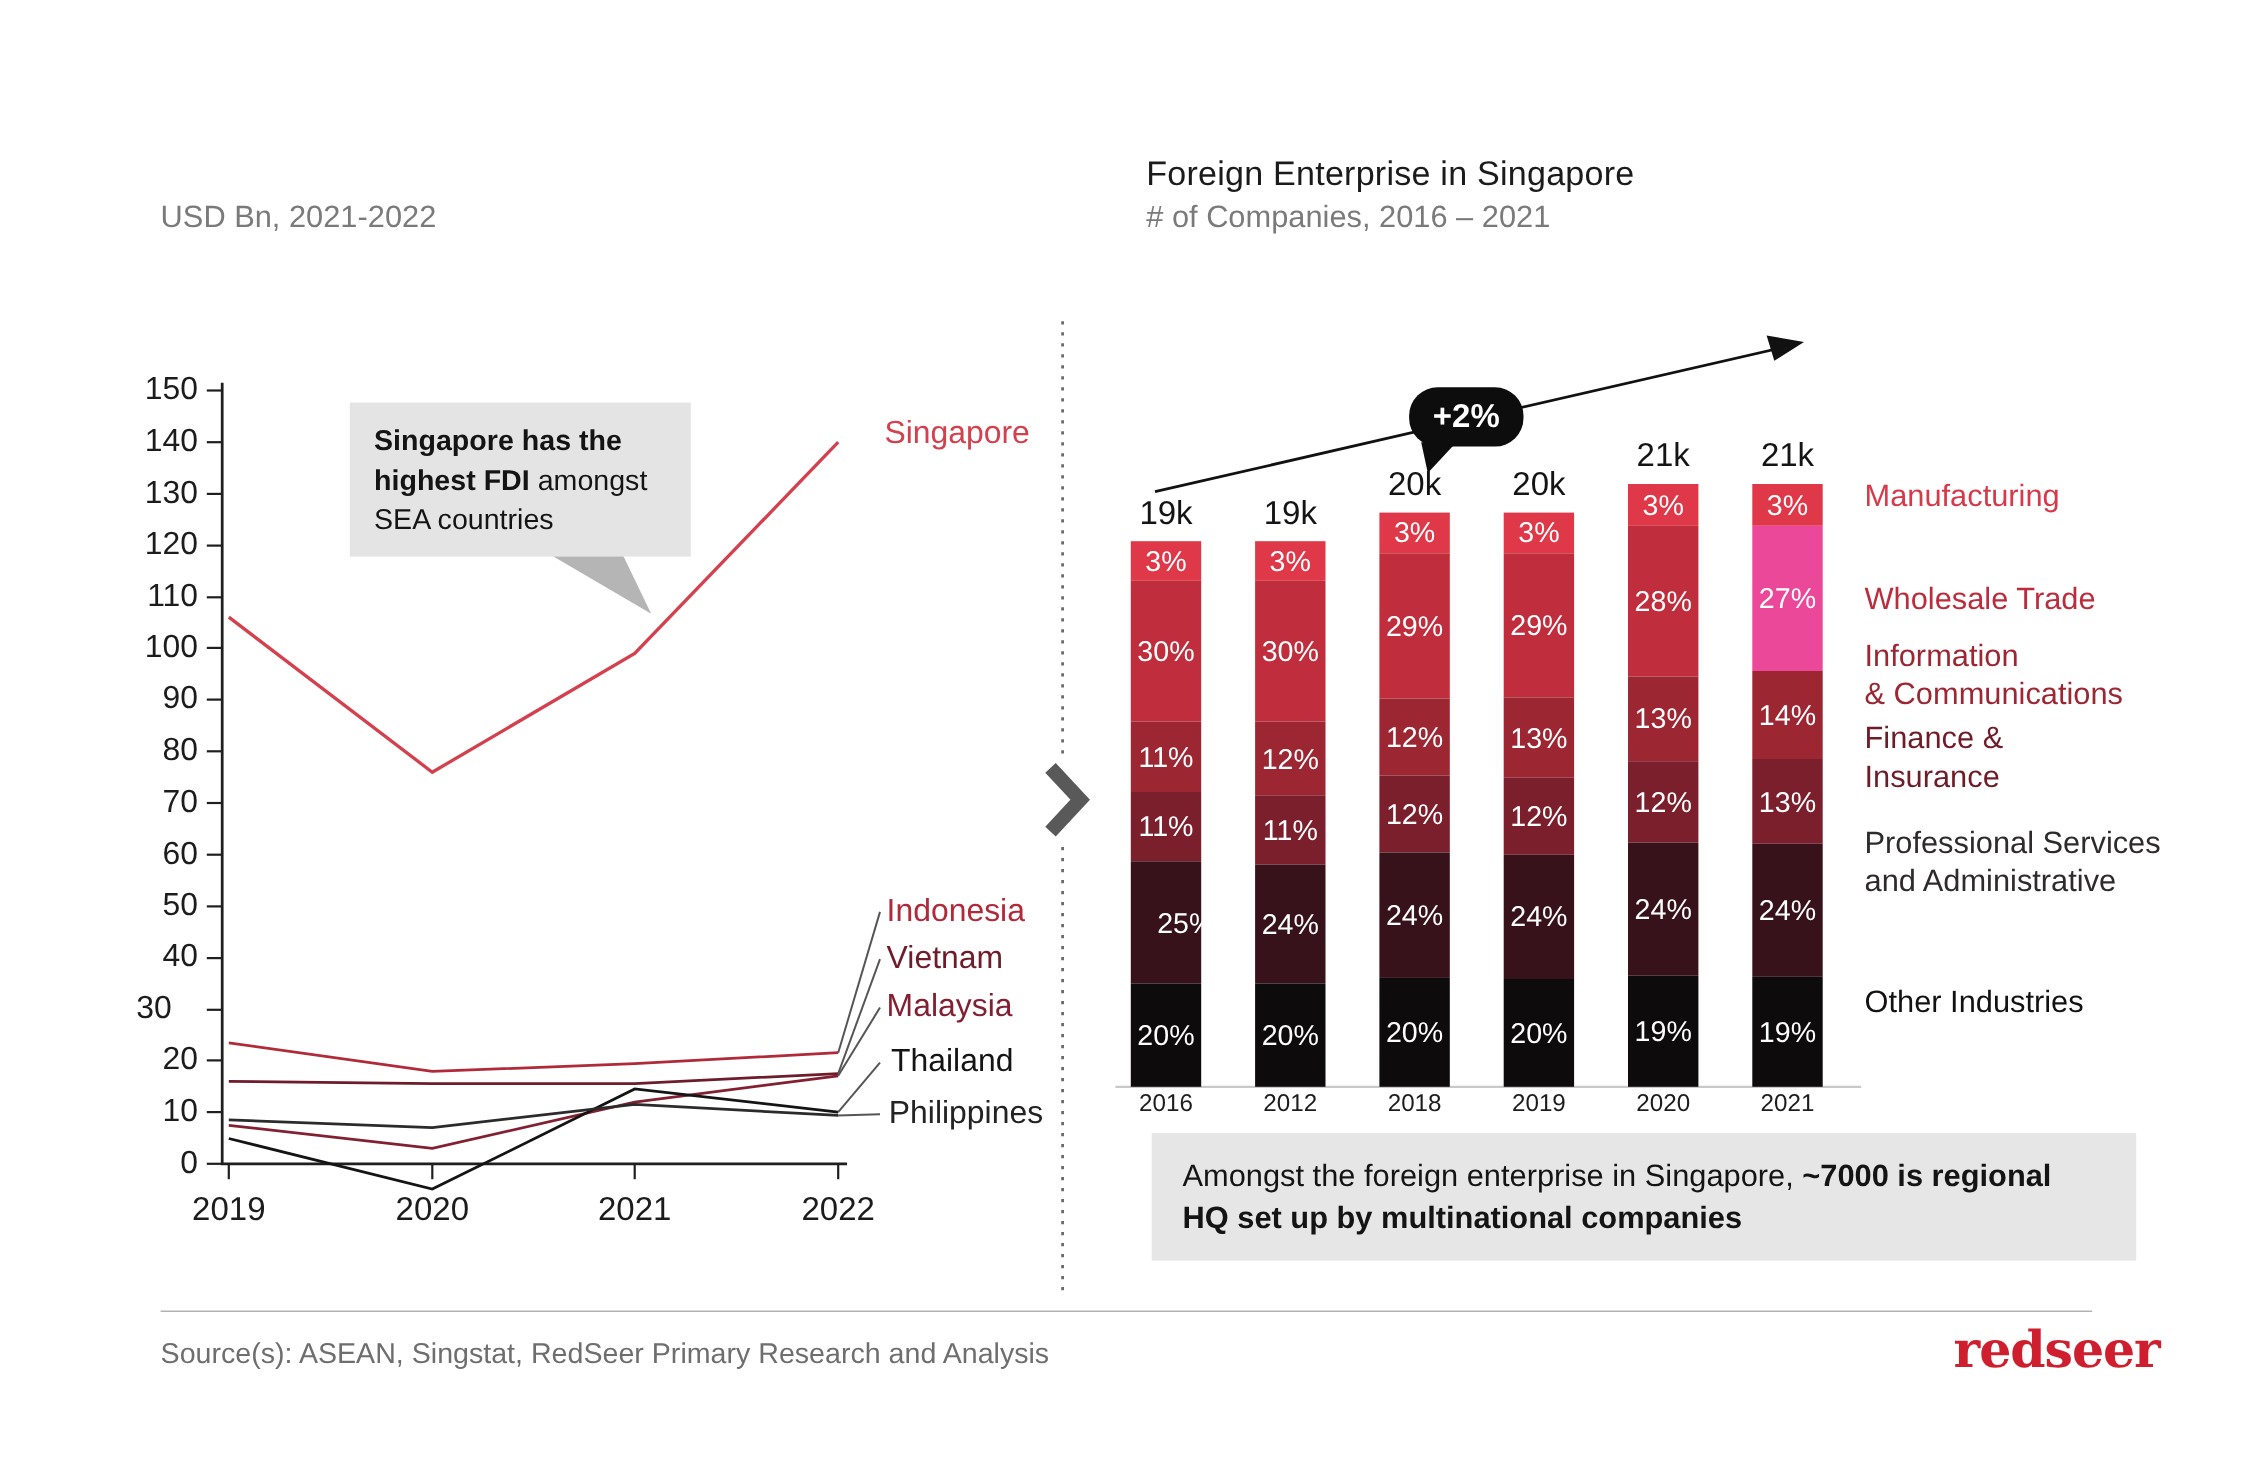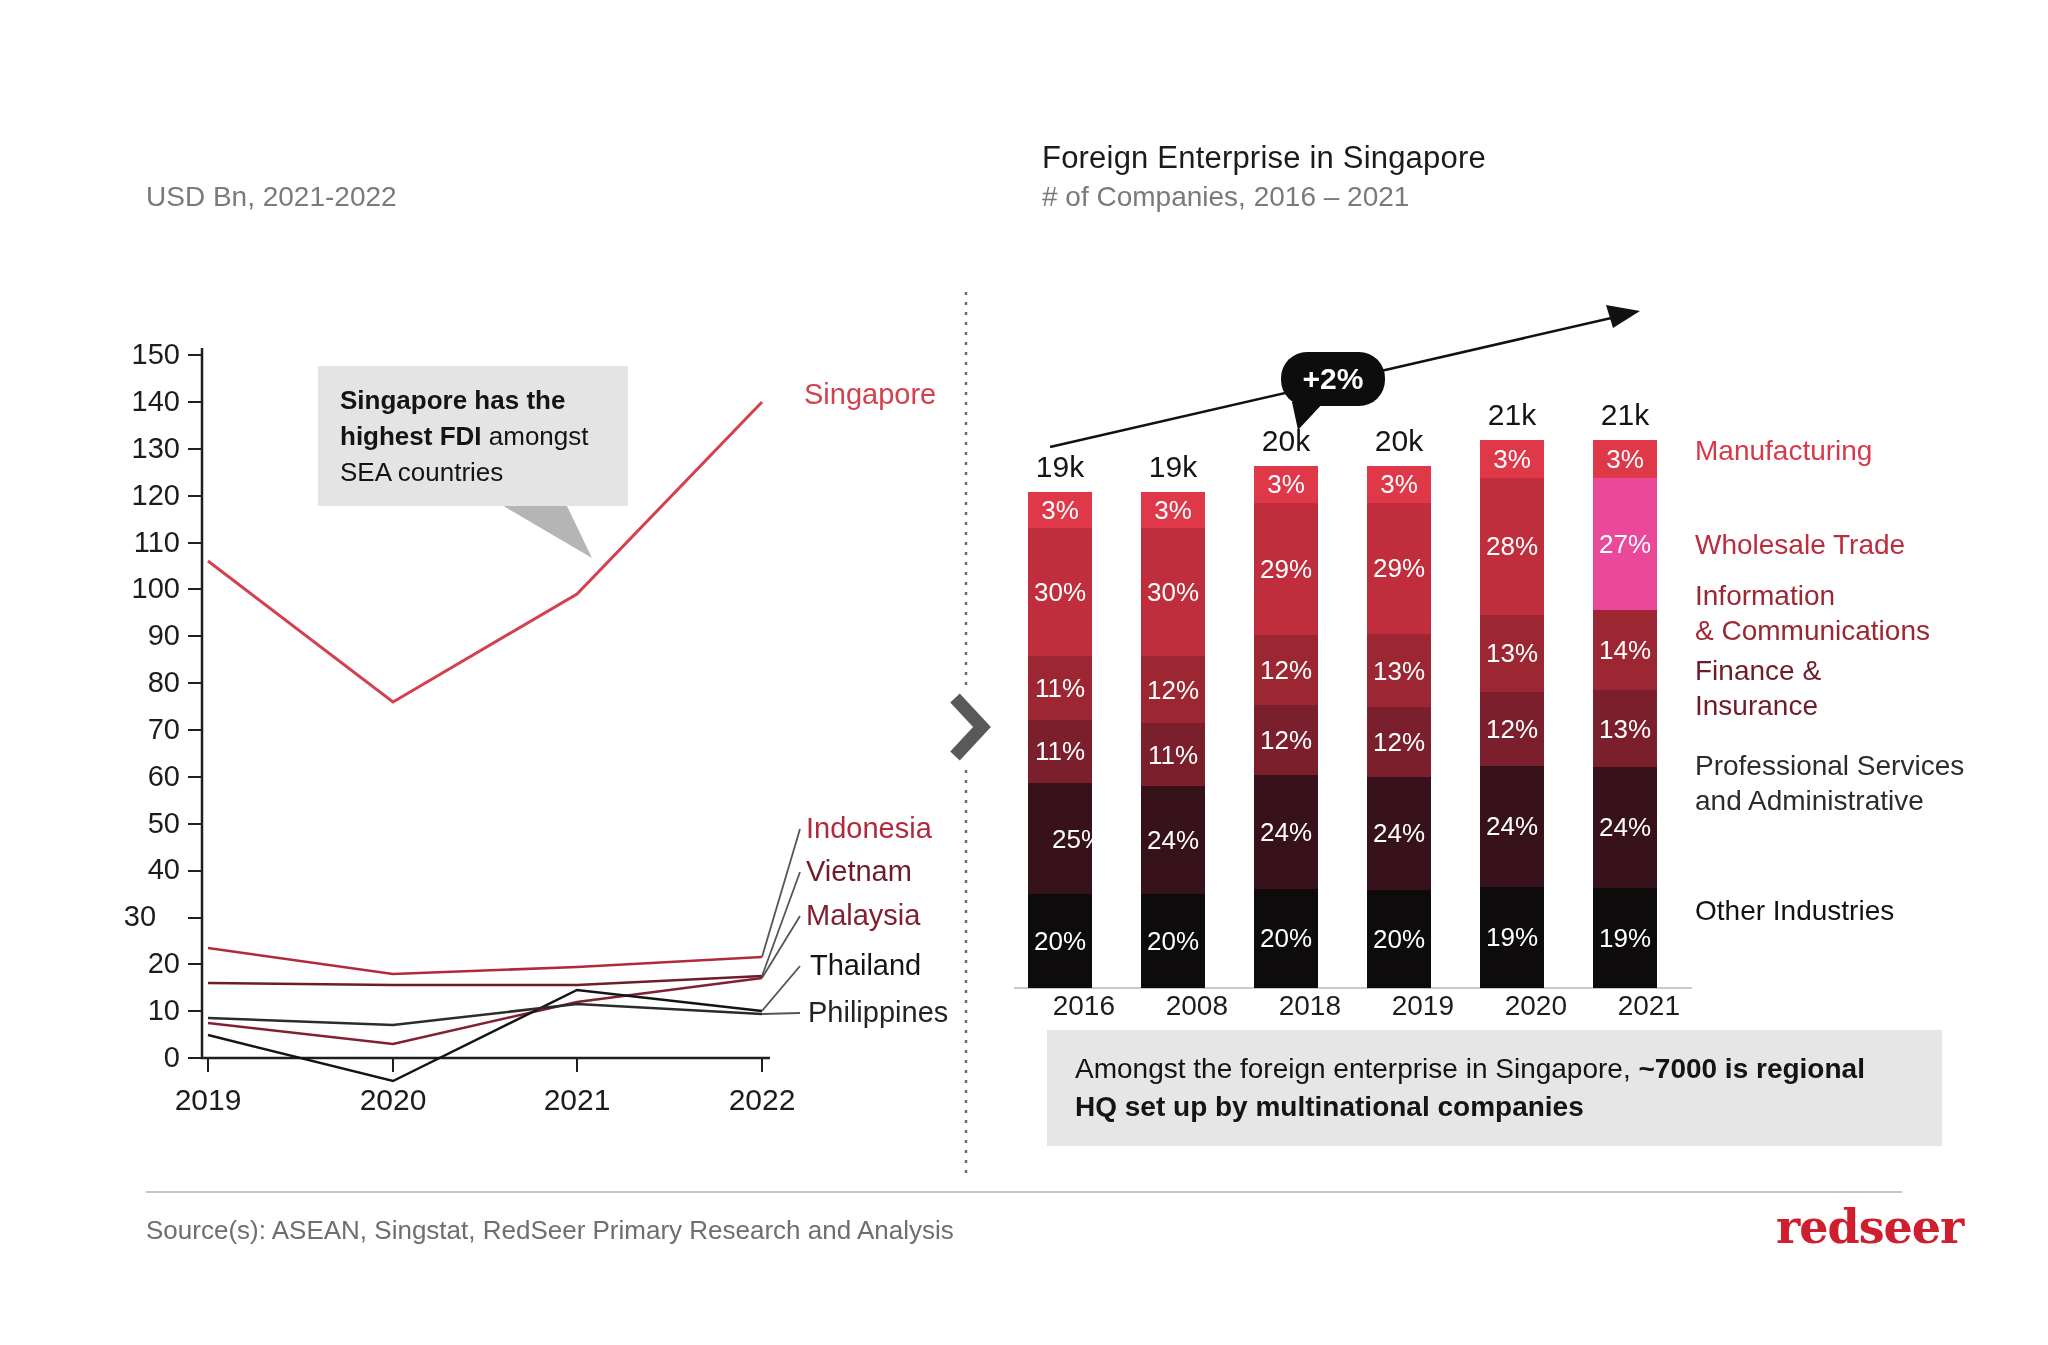--- a/index.html
+++ b/index.html
@@ -12,21 +12,21 @@
   .ytick{width:80px;text-align:right;font-size:29px;color:#1c1c1c;}
   .xtick{width:110px;text-align:center;font-size:30px;color:#1c1c1c;}
   .series-label{font-size:29px;}
   .annotation-box{background:#e4e4e4;width:310px;box-sizing:border-box;
                   padding:16px 22px;font-size:26px;line-height:36px;color:#141414;}
   .annotation-box b{font-weight:700;}
   .bar{display:flex;flex-direction:column;width:64px;}
   .seg{display:flex;align-items:center;justify-content:center;min-height:0;}
   .seg span{color:#fff;font-size:26px;line-height:26px;white-space:nowrap;}
   .bar-total{width:110px;text-align:center;font-size:30px;color:#141414;}
-  .bar-year{width:110px;text-align:right;font-size:28px;color:#1c1c1c;}
+  .bar-year{width:110px;text-align:center;font-size:22px;color:#1c1c1c;}
   .legend-item{font-size:28px;line-height:35px;white-space:pre-line;}
   .growth-badge{background:#0d0d0d;color:#fff;width:104px;height:54px;border-radius:26px;
                 display:flex;align-items:center;justify-content:center;font-size:30px;font-weight:700;}
   .note-box{background:#e6e6e6;width:895px;box-sizing:border-box;padding:20px 28px;
             font-size:28px;line-height:38px;color:#141414;}
   .note-box b{font-weight:700;}
   .source{font-size:26px;color:#6e6e6e;}
   .logo{font-family:"DejaVu Serif",serif;font-weight:700;font-size:46px;color:#cf1f2e;letter-spacing:-1px;}
 </style>
 </head>
@@ -257,21 +257,21 @@
       </div>
     <div class="seg" style="flex-grow:24;background:#38121b;">
         <span>24%</span>
       </div>
     <div class="seg" style="flex-grow:19;background:#0e0b0c;">
         <span>19%</span>
       </div>
   </div>
 
   <div class="abs bar-year" style="left:1005px;top:990px;">2016</div>
-  <div class="abs bar-year" style="left:1118px;top:990px;">2008</div>
+  <div class="abs bar-year" style="left:1118px;top:990px;">2012</div>
   <div class="abs bar-year" style="left:1231px;top:990px;">2018</div>
   <div class="abs bar-year" style="left:1344px;top:990px;">2019</div>
   <div class="abs bar-year" style="left:1457px;top:990px;">2020</div>
   <div class="abs bar-year" style="left:1570px;top:990px;">2021</div>
 
   <div class="abs legend-item" style="left:1695px;top:433px;color:#d8394a;">Manufacturing</div>
   <div class="abs legend-item" style="left:1695px;top:527px;color:#bb2c3c;">Wholesale Trade</div>
   <div class="abs legend-item" style="left:1695px;top:578px;color:#9c2733;">Information
 &amp; Communications</div>
   <div class="abs legend-item" style="left:1695px;top:653px;color:#6f1c29;">Finance &amp;

